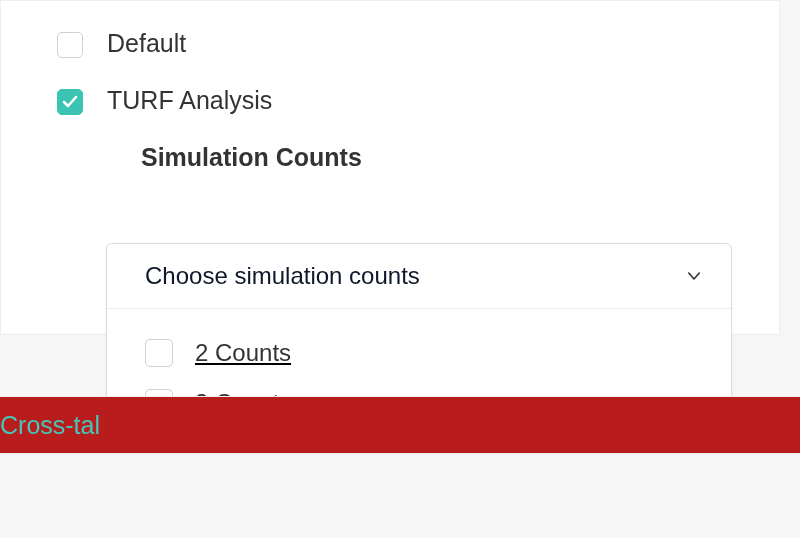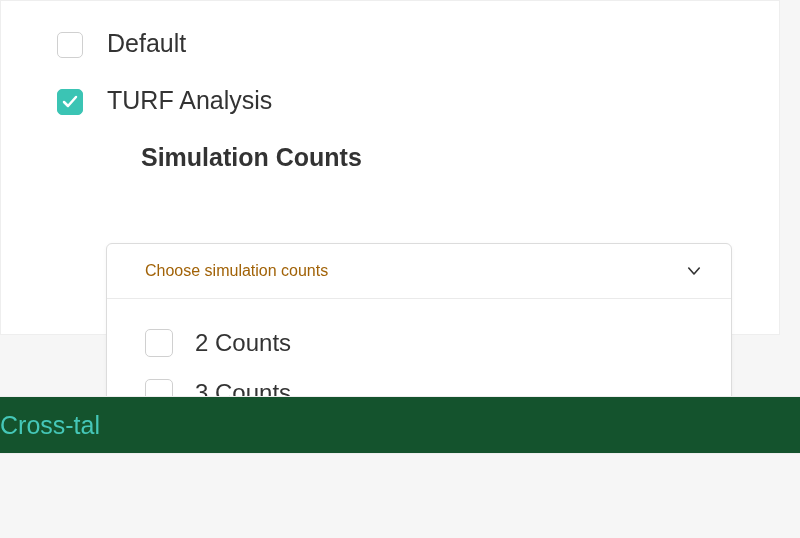--- a/index.html
+++ b/index.html
@@ -68,49 +68,50 @@
     }
     .dropdown-header {
       display: flex;
       align-items: center;
       justify-content: space-between;
       padding: 18px 28px 18px 38px;
       border-bottom: 1px solid #eaeaea;
       cursor: pointer;
     }
     .dropdown-placeholder {
-      font-size: 16px;
-      color: #a16207;
+      font-size: 24px;
+      color: #0f172a;
       font-weight: 400;
     }
     .chevron {
       width: 18px; height: 18px;
       flex: 0 0 auto;
     }
     .dropdown-body {
       padding: 30px 28px 30px 38px;
+      text-decoration: underline;
     }
     .dd-option {
       display: flex;
       align-items: center;
       gap: 22px;
       margin-bottom: 22px;
       cursor: pointer;
     }
     .dd-option:last-child { margin-bottom: 0; }
     .dd-option .checkbox { width: 28px; height: 28px; }
     .dd-option-label { font-size: 24px; color: #333; }
 
     .tabs-band {
       position: absolute;
       left: 0;
       top: 396px;
       width: 800px;
       height: 58px;
-      background: #14532d;
+      background: #b91c1c;
       border-top: 1px solid #eee;
       border-bottom: 1px solid #eee;
       display: flex;
       align-items: center;
       padding-left: 0;
     }
     .tab {
       font-size: 25px;
       color: #45c7b8;
       font-weight: 400;

